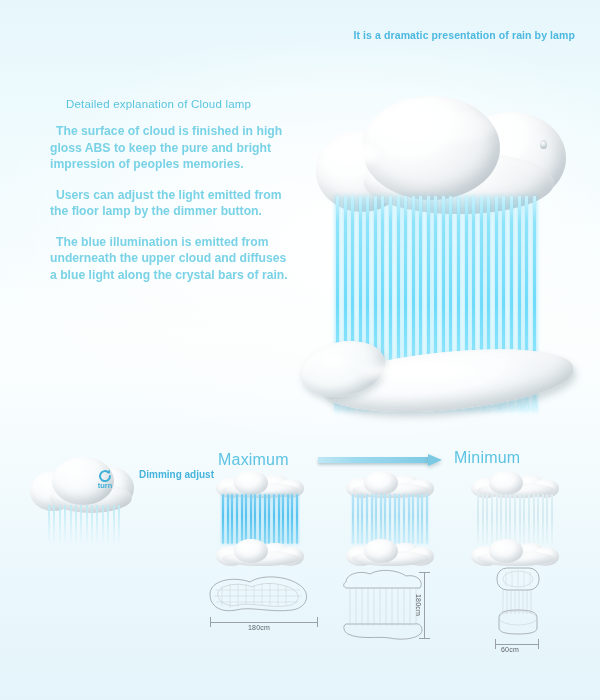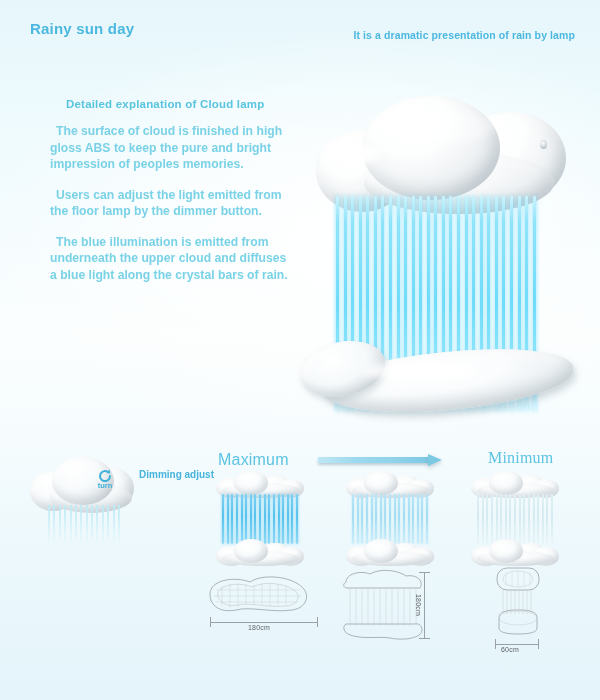--- a/index.html
+++ b/index.html
@@ -43,21 +43,21 @@
 
   
   .explain {
     position: absolute;
     left: 38px; top: 98px;
     width: 250px;
     color: #6fcde2;
   }
   .explain-title {
     font-size: 11.5px;
-    font-weight: bold;
+    font-weight: normal;
     color: #58c4de;
     margin-bottom: 13px;
     letter-spacing: .2px;
     padding-left: 28px;
   }
   .explain p {
     margin: 0 0 14px 12px;
     font-size: 12.2px;
     font-weight: bold;
     line-height: 16.5px;
@@ -219,21 +219,21 @@
   }
 
   
   .bright-label {
     position: absolute;
     font-size: 16px;
     color: #5cc3e3;
     letter-spacing: .2px;
   }
   .lbl-max { left: 218px; top: 451px; }
-  .lbl-min { left: 488px; top: 449px; font-family: Liberation Serif, serif; }
+  .lbl-min { left: 454px; top: 449px; }
 
   .arrow {
     position: absolute;
     left: 318px; top: 455px;
     width: 124px; height: 10px;
   }
   .arrow-shaft {
     position: absolute;
     left: 0; top: 2px;
     width: 112px; height: 6px;
@@ -318,21 +318,20 @@
     letter-spacing: .2px;
   }
 
   svg { display: block; }
 </style>
 </head>
 <body>
 
 <div id="page">
 
-  <div class="hdr-title">Rainy sun day</div>
   <div class="hdr-tagline">It is a dramatic presentation of rain by lamp</div>
 
   <div class="explain">
     <div class="explain-title">Detailed explanation of Cloud lamp</div>
     <p>The surface of cloud is finished in high gloss ABS to keep the pure and bright impression of peoples memories.</p>
     <p>Users can adjust the light emitted from the floor lamp by the dimmer button.</p>
     <p>The blue illumination is emitted from underneath the upper cloud and diffuses a blue light along the crystal bars of rain.</p>
   </div>
 
   <div class="product-main">

